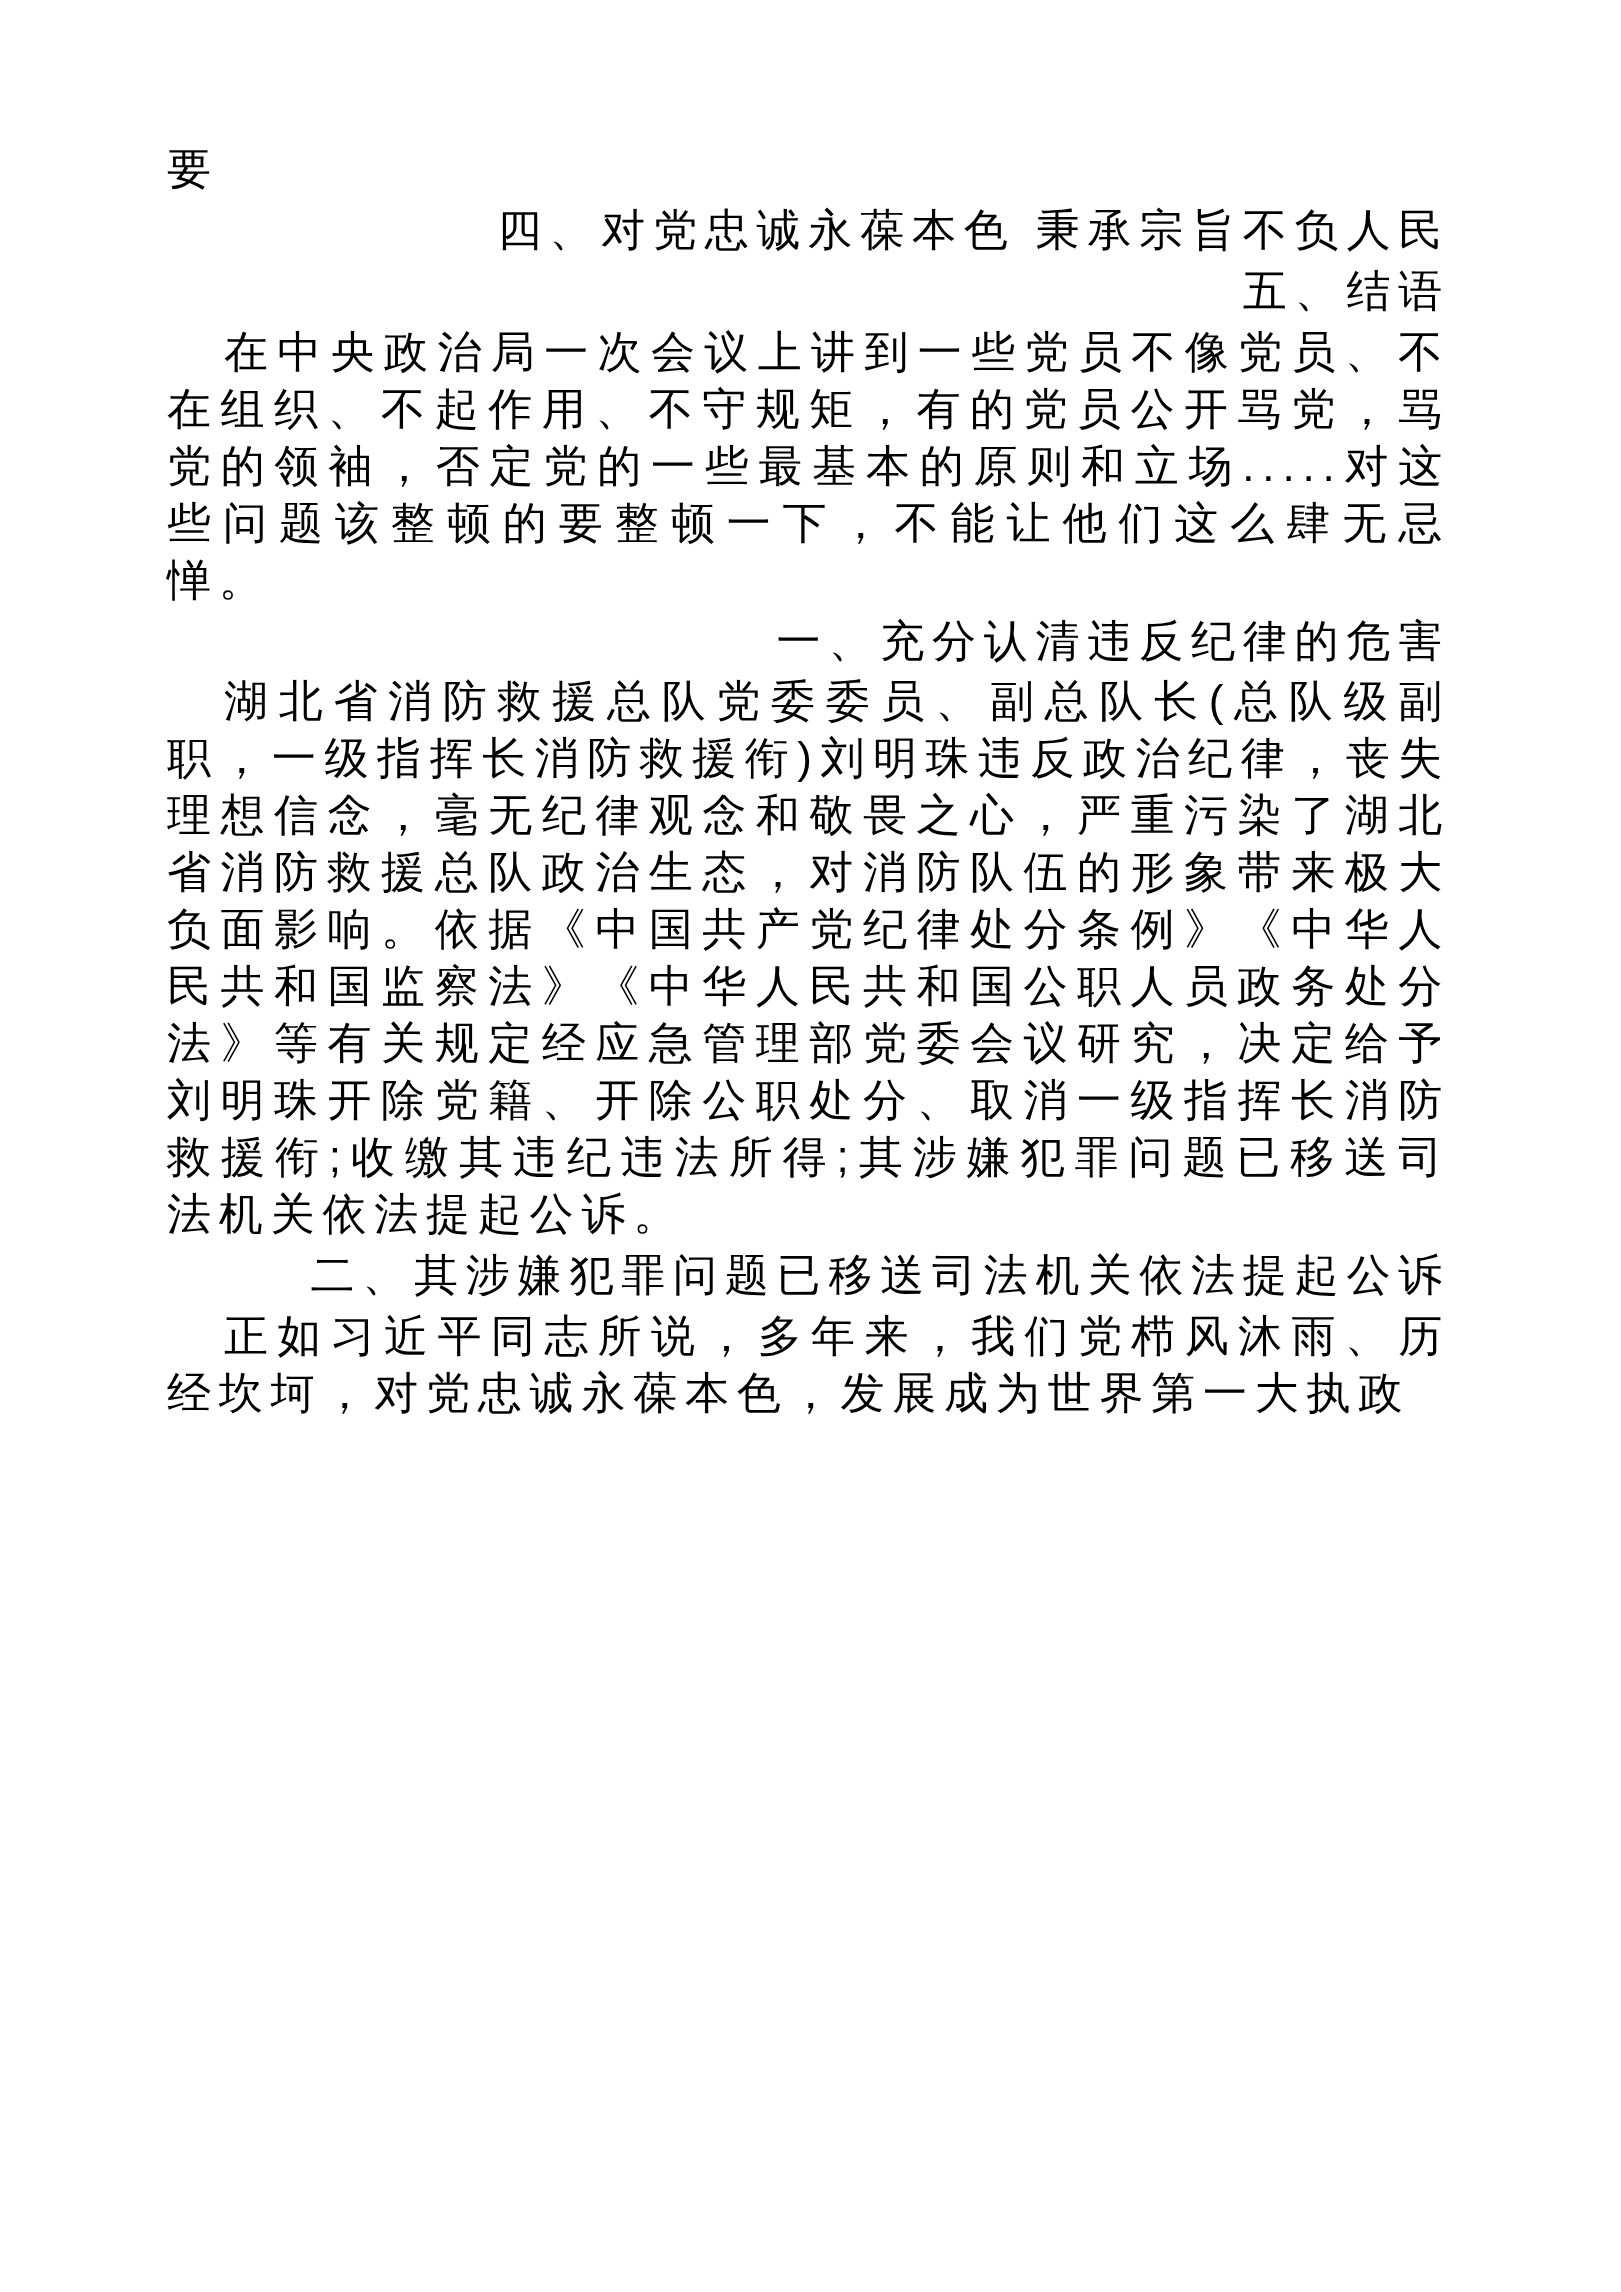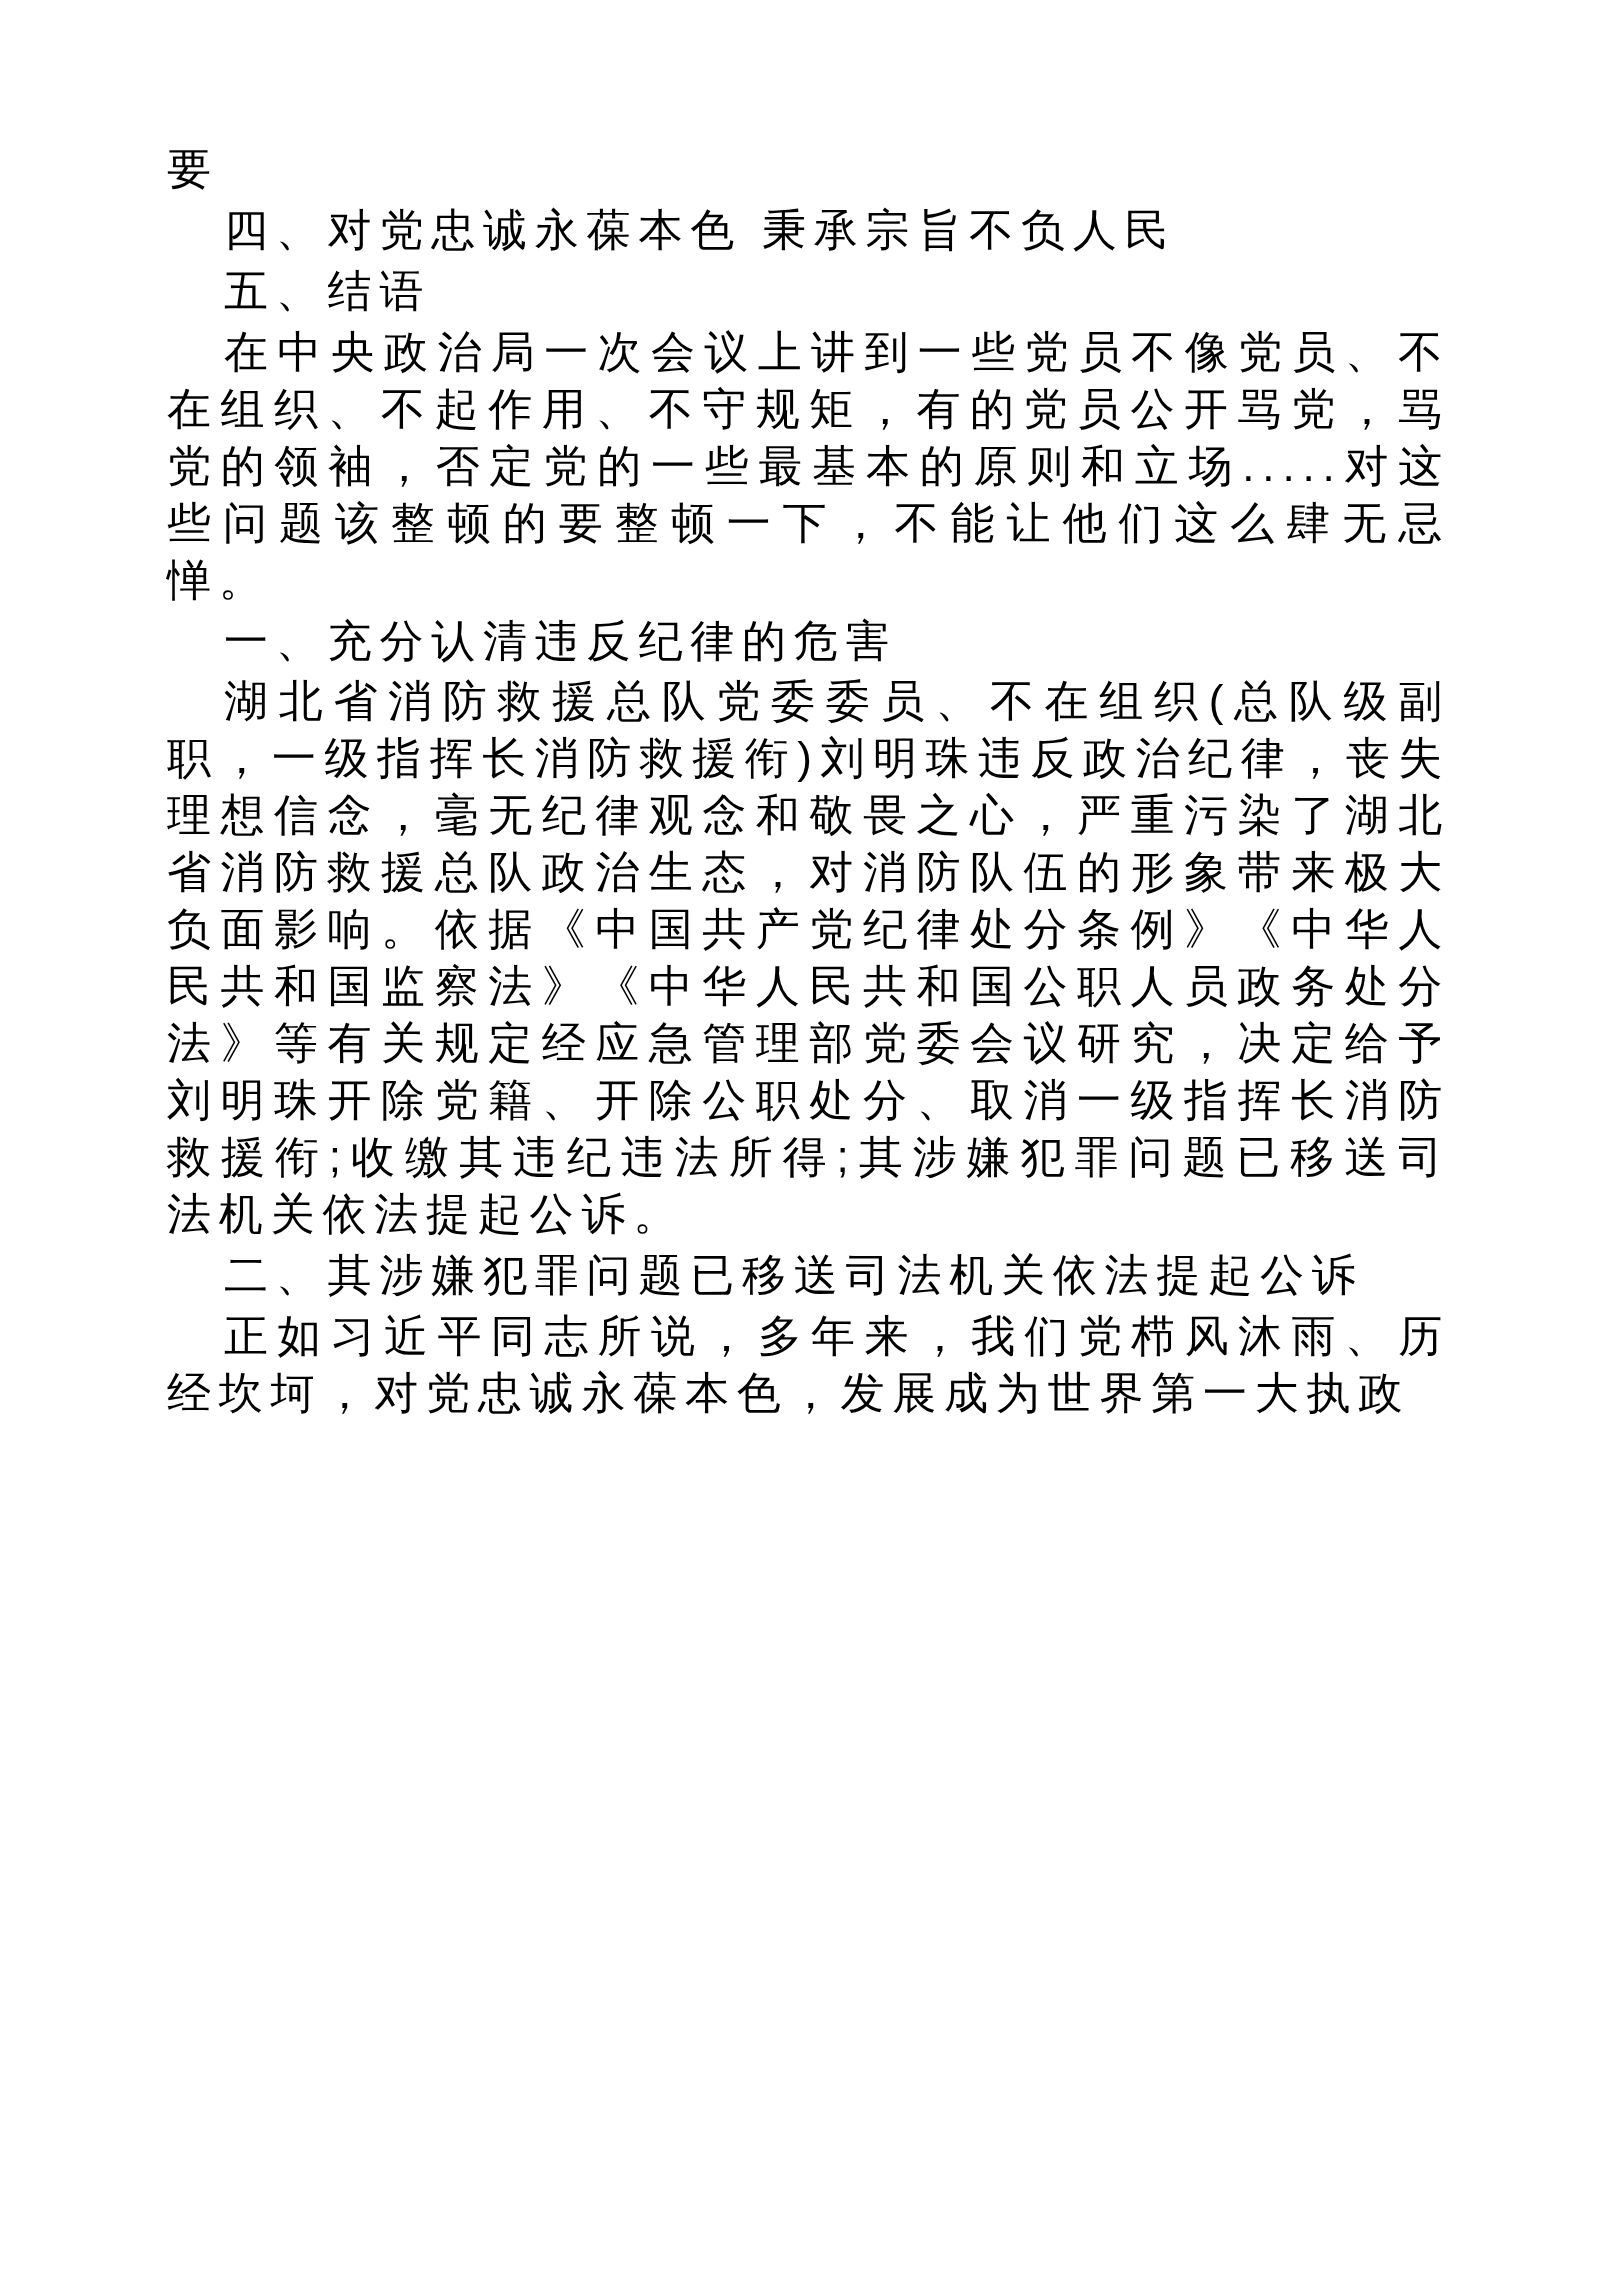--- a/index.html
+++ b/index.html
@@ -26,41 +26,41 @@
     text-align: justify;
     margin: 0;
     word-break: break-all;
   }
   .blk.cont {
     text-indent: 0;
     text-align: left;
   }
   .blk.head {
     text-indent: 57px;
-    text-align: left;
+    text-align: right;
     margin: 3.9px 0;
   }
   .blk.para {
     text-indent: 57px;
   }
 </style>
 </head>
 <body>
 
 <div class="page">
   <p class="blk cont">要</p>
 
   <p class="blk head">四、对党忠诚永葆本色 秉承宗旨不负人民</p>
 
   <p class="blk head">五、结语</p>
 
   <p class="blk para">在中央政治局一次会议上讲到一些党员不像党员、不在组织、不起作用、不守规矩，有的党员公开骂党，骂党的领袖，否定党的一些最基本的原则和立场.....对这些问题该整顿的要整顿一下，不能让他们这么肆无忌惮。</p>
 
   <p class="blk head">一、充分认清违反纪律的危害</p>
 
-  <p class="blk para">湖北省消防救援总队党委委员、不在组织(总队级副职，一级指挥长消防救援衔)刘明珠违反政治纪律，丧失理想信念，毫无纪律观念和敬畏之心，严重污染了湖北省消防救援总队政治生态，对消防队伍的形象带来极大负面影响。依据《中国共产党纪律处分条例》《中华人民共和国监察法》《中华人民共和国公职人员政务处分法》等有关规定经应急管理部党委会议研究，决定给予刘明珠开除党籍、开除公职处分、取消一级指挥长消防救援衔;收缴其违纪违法所得;其涉嫌犯罪问题已移送司法机关依法提起公诉。</p>
+  <p class="blk para">湖北省消防救援总队党委委员、副总队长(总队级副职，一级指挥长消防救援衔)刘明珠违反政治纪律，丧失理想信念，毫无纪律观念和敬畏之心，严重污染了湖北省消防救援总队政治生态，对消防队伍的形象带来极大负面影响。依据《中国共产党纪律处分条例》《中华人民共和国监察法》《中华人民共和国公职人员政务处分法》等有关规定经应急管理部党委会议研究，决定给予刘明珠开除党籍、开除公职处分、取消一级指挥长消防救援衔;收缴其违纪违法所得;其涉嫌犯罪问题已移送司法机关依法提起公诉。</p>
 
   <p class="blk head">二、其涉嫌犯罪问题已移送司法机关依法提起公诉</p>
 
 
   <p class="blk para">正如习近平同志所说，多年来，我们党栉风沐雨、历经坎坷，对党忠诚永葆本色，发展成为世界第一大执政</p>
 </div>
 
 
 </body></html>

